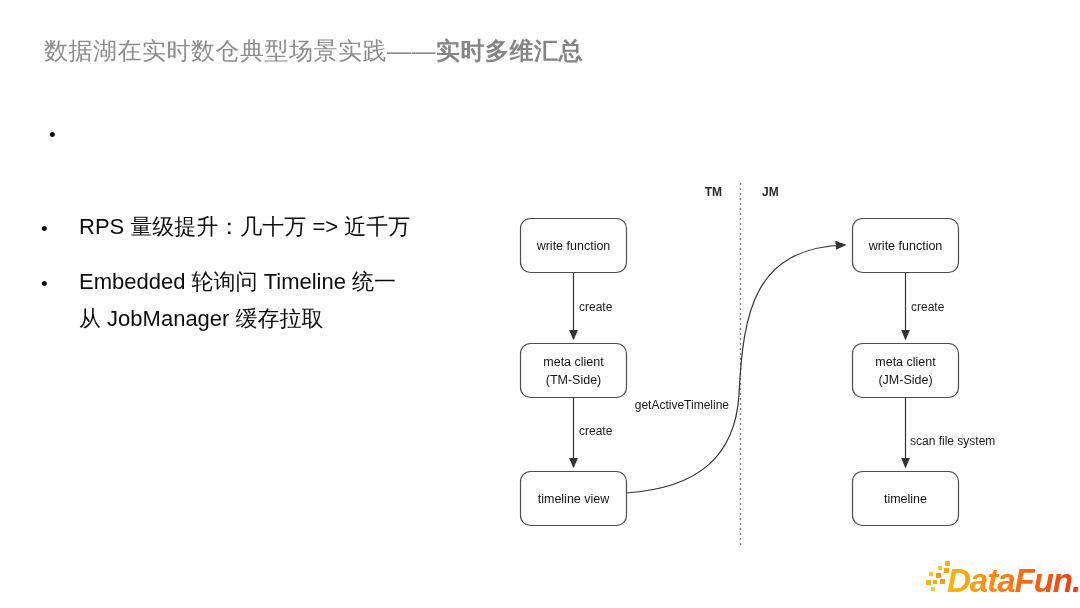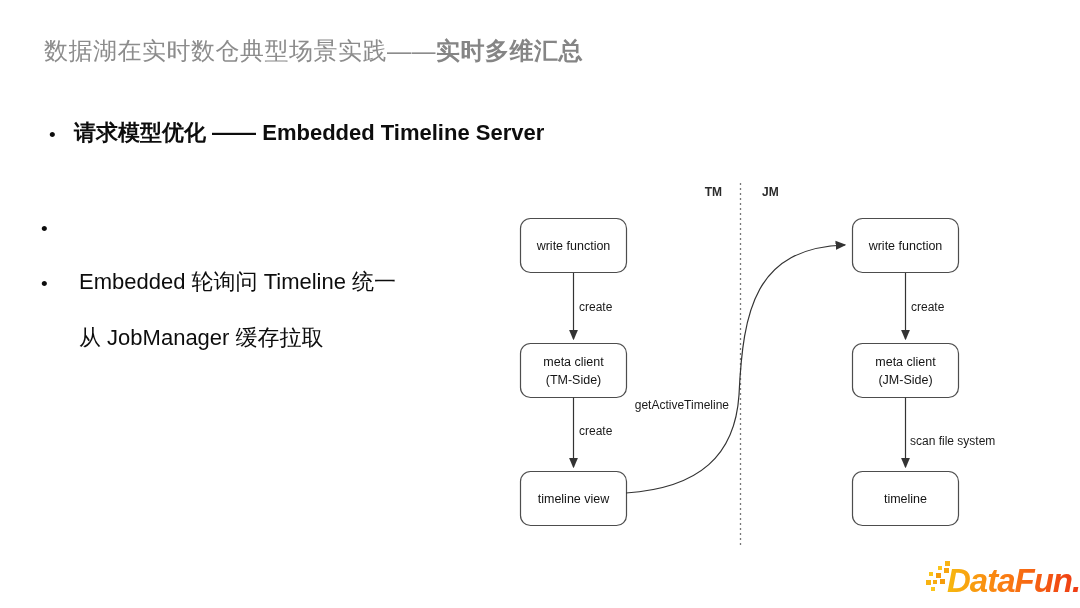--- a/index.html
+++ b/index.html
@@ -18,46 +18,46 @@
   }
   .h-bullet .marker{width:25px;font-size:19px;font-weight:400;padding-top:2px;}
   .point{
     position:absolute;left:41px;display:flex;align-items:flex-start;
     font-size:22px;line-height:28px;font-weight:400;color:#0d0d0d;white-space:nowrap;
   }
   .point .marker{width:38px;font-size:19px;padding-top:2px;}
   .p1{top:213px;}
   .p2{top:268px;}
   .cont{
-    position:absolute;left:79px;top:324px;font-size:22px;line-height:28px;
+    position:absolute;left:79px;top:305px;font-size:22px;line-height:28px;
     color:#0d0d0d;white-space:nowrap;
   }
   svg.overlay{position:absolute;left:0;top:0;width:1080px;height:608px;}
   svg.overlay text{font-family:"Liberation Sans",sans-serif;}
   .lane-label{font-size:12px;font-weight:700;fill:#2b2b2b;}
   .node-rect{fill:#ffffff;stroke:#4d4d4d;stroke-width:1.2;}
   .node-label{font-size:12.5px;fill:#141414;text-anchor:middle;}
   .edge{stroke:#333333;stroke-width:1.2;fill:none;}
   .edge-label{font-size:12px;fill:#1a1a1a;}
   .logo-text{font-size:33px;font-weight:700;font-style:italic;letter-spacing:-1px;}
 </style>
 </head>
 <body>
 
 <div class="page">
 
   <div class="title"><span>数据湖在实时数仓典型场景实践——</span><span class="t-bold">实时多维汇总</span></div>
 
   <div class="h-bullet">
     <span class="marker">•</span>
-    <span>请求模型优化 —— Embedded Timeline Server</span>
   </div>
 
   <div class="point p1">
     <span class="marker">•</span>
+    <span>RPS 量级提升：几十万 =&gt; 近千万</span>
   </div>
 
   <div class="point p2">
     <span class="marker">•</span>
     <span>Embedded 轮询问 Timeline 统一</span>
   </div>
 
   <div class="cont">从 JobManager 缓存拉取</div>
 
   <svg class="overlay" viewBox="0 0 1080 608" aria-hidden="true">

